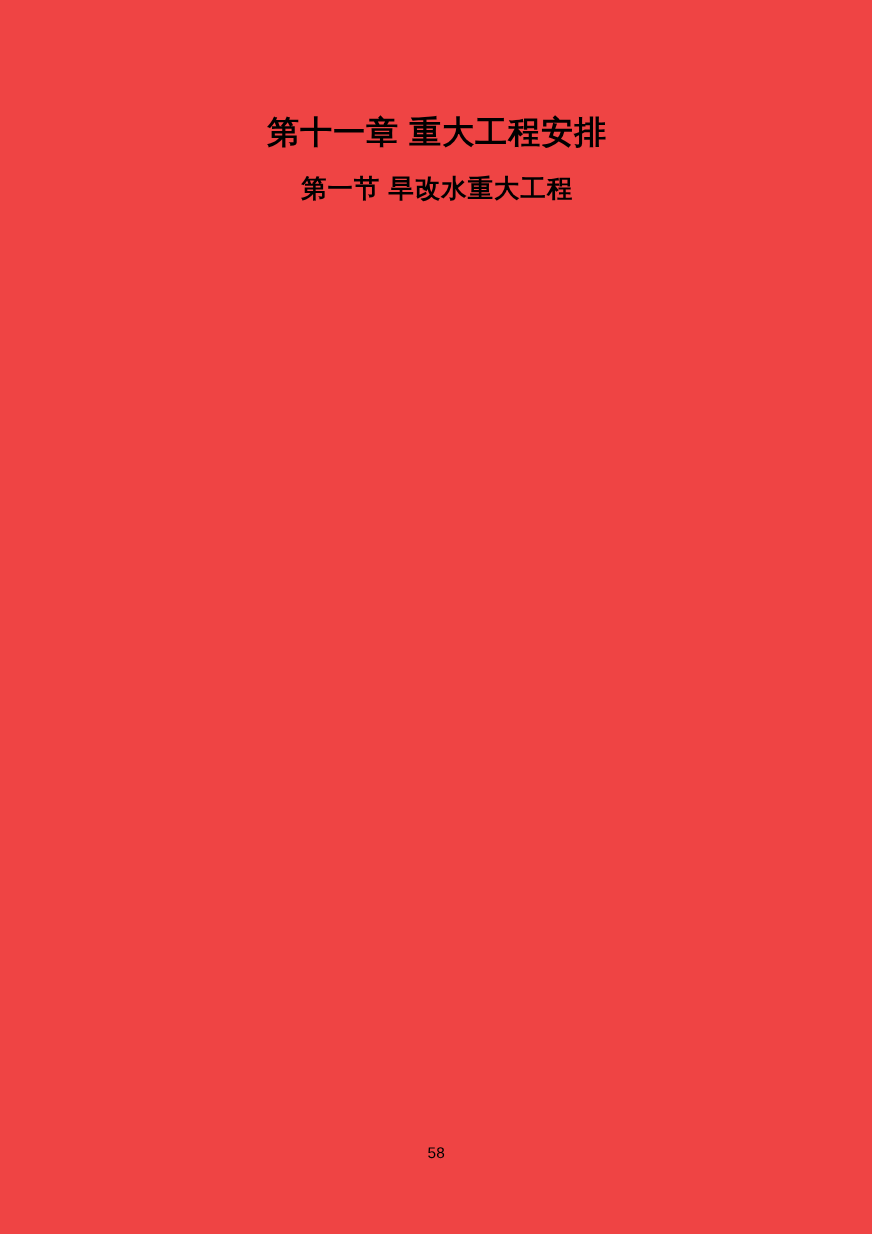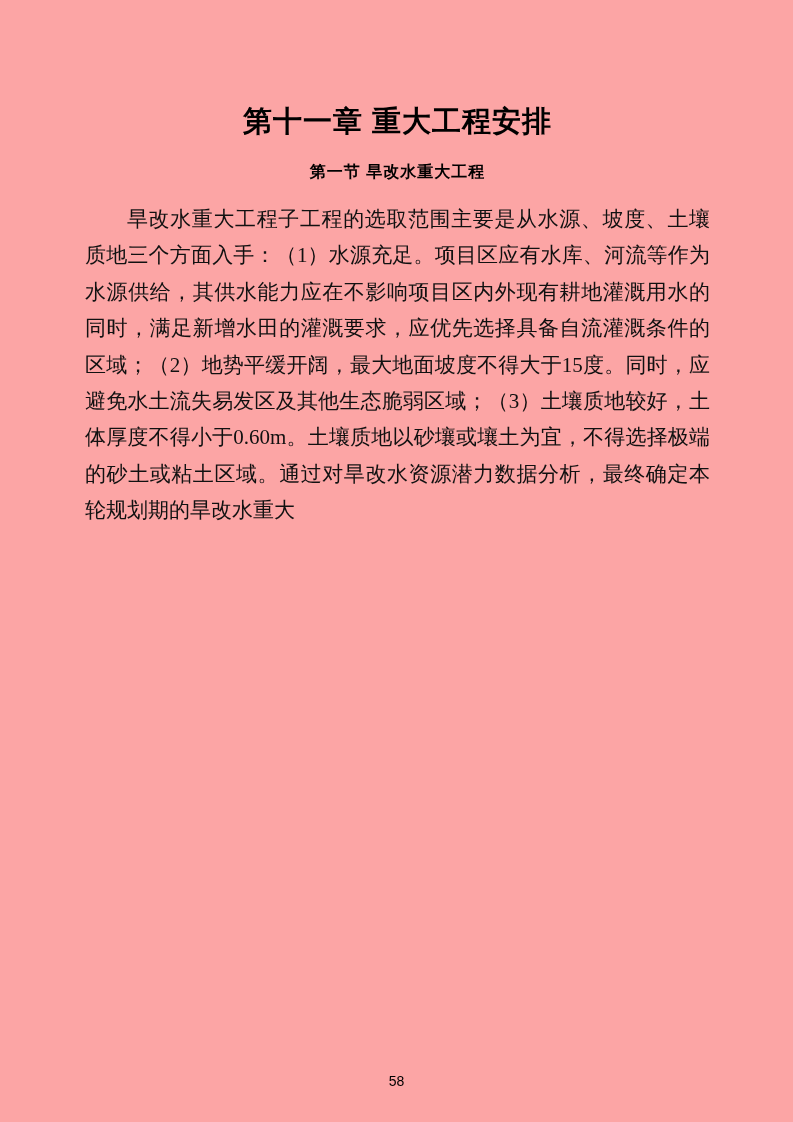--- a/index.html
+++ b/index.html
@@ -4,21 +4,21 @@
 <style>
   html, body {
     margin: 0;
     padding: 0;
     background: #ffffff;
   }
   .page {
     position: relative;
     width: 793px;
     height: 1122px;
-    background: #fca5a5;
+    background: #ef4444;
     color: #000000;
     overflow: hidden;
     font-family: "Liberation Serif", "DejaVu Serif", serif;
   }
   .content {
     position: absolute;
     top: 0;
     left: 85px;
     width: 625px;
   }
@@ -44,53 +44,52 @@
   }
   .para-first {
     margin-top: 21px;
   }
   .section-title {
     margin: 0;
     padding-top: 11px;
     padding-bottom: 13px;
     font-family: "Liberation Sans", "DejaVu Sans", sans-serif;
     font-weight: 700;
-    font-size: 16px;
+    font-size: 23px;
     line-height: 33px;
     text-align: center;
     letter-spacing: 1px;
     color: #000000;
   }
   .page-footer {
     position: absolute;
     bottom: 0;
     left: 0;
     width: 793px;
     text-align: center;
   }
   .page-number {
     display: inline-block;
-    padding-bottom: 32px;
+    padding-bottom: 65px;
     font-family: "Liberation Sans", "DejaVu Sans", sans-serif;
     font-size: 14px;
     line-height: 18px;
     color: #000000;
   }
 </style>
 </head>
 <body>
 
 <div class="page">
   <div class="content">
     <h1 class="chapter-title">第十一章 重大工程安排</h1>
 
 
 
     <h2 class="section-title">第一节 旱改水重大工程</h2>
 
 
-    <p class="body-para">旱改水重大工程子工程的选取范围主要是从水源、坡度、土壤质地三个方面入手：（1）水源充足。项目区应有水库、河流等作为水源供给，其供水能力应在不影响项目区内外现有耕地灌溉用水的同时，满足新增水田的灌溉要求，应优先选择具备自流灌溉条件的区域；（2）地势平缓开阔，最大地面坡度不得大于15度。同时，应避免水土流失易发区及其他生态脆弱区域；（3）土壤质地较好，土体厚度不得小于0.60m。土壤质地以砂壤或壤土为宜，不得选择极端的砂土或粘土区域。通过对旱改水资源潜力数据分析，最终确定本轮规划期的旱改水重大</p>
   </div>
 
   <div class="page-footer">
     <span class="page-number">58</span>
   </div>
 </div>
 
 </body></html>

